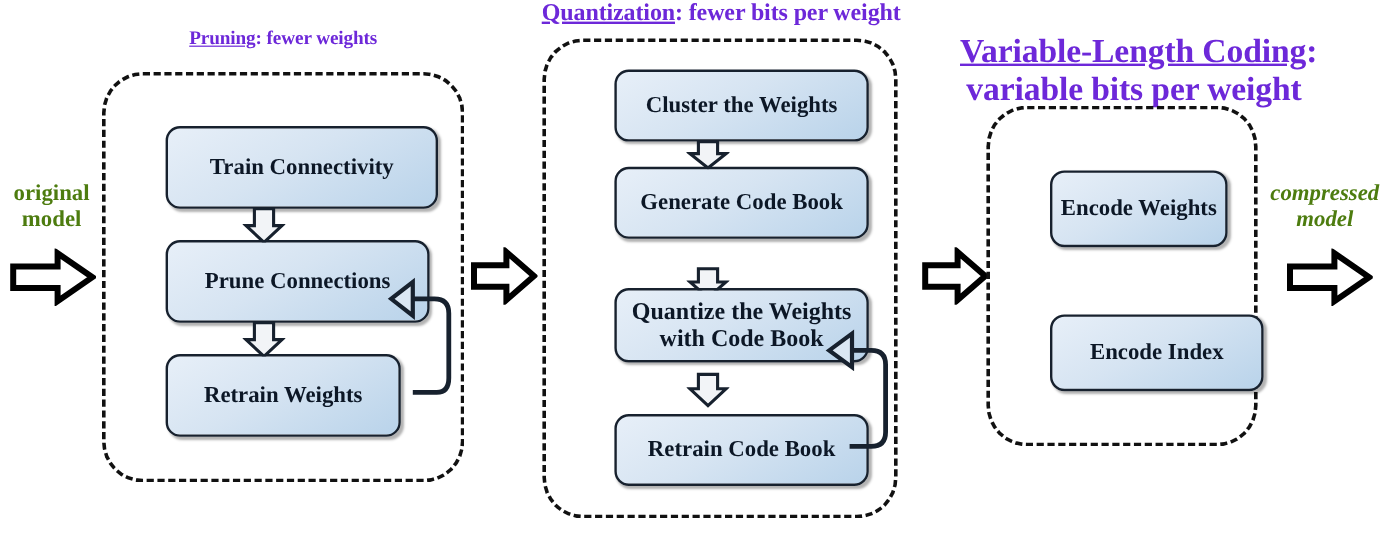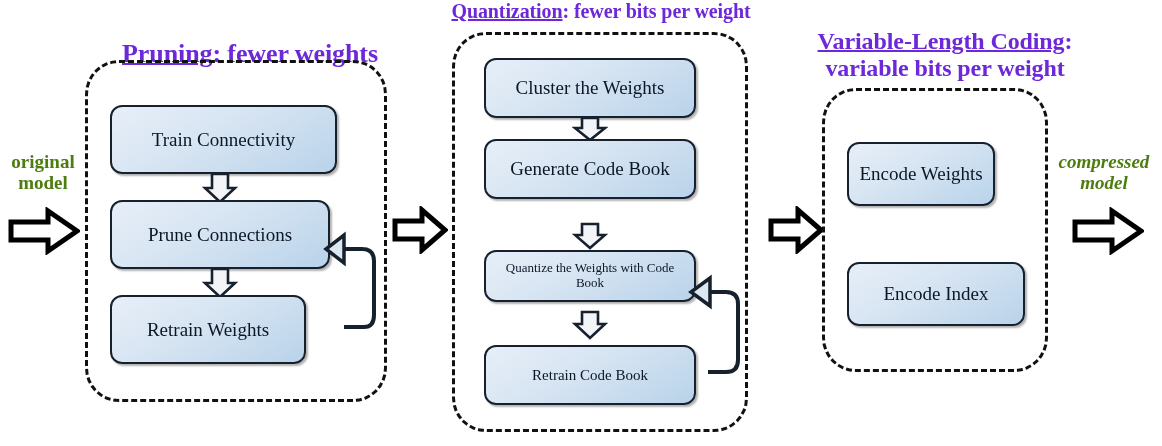--- a/index.html
+++ b/index.html
@@ -44,24 +44,25 @@
     position: absolute;
     box-sizing: border-box;
     border: 2.5px solid #17212e;
     border-radius: 12px;
     background: linear-gradient(150deg, #e7eff8 0%, #d6e4f2 45%, #b9d3ea 100%);
     box-shadow: 2px 2px 2px rgba(0,0,0,0.30);
     display: flex;
     align-items: center;
     justify-content: center;
     text-align: center;
-    font-weight: normal;
+    font-weight: bold;
     color: #0c1726;
     line-height: 1.12;
     padding: 0 6px;
+    margin-left: 28px;
   }
 
   
   .down-arrow {
     position: absolute;
   }
 
   
   .block-arrow { position: absolute; }
 
@@ -85,21 +86,21 @@
 
   <div class="edge-label" style="left:0px; top:152px; width:86px; font-size:19px;">
     <span>original</span><br>
     <span>model</span>
   </div>
 
   <svg class="block-arrow" style="left:8px; top:207px;" width="72" height="48" viewBox="0 0 72 48">
     <path d="M3,15 L40,15 L40,4 L69,24 L40,44 L40,33 L3,33 Z" fill="#ffffff" stroke="#000000" stroke-width="5" stroke-linejoin="miter"></path>
   </svg>
 
-  <div class="caption" style="left:100px; top:24px; width:300px; font-size:26px;margin-top:15px;">
+  <div class="caption" style="left:86px; top:24px; width:300px; font-size:16px;">
     <span class="u">Pruning</span><span>: fewer weights</span>
   </div>
 
   <div class="group-box" style="left:85px; top:60px; width:302px; height:342px;"></div>
 
   <div class="pbox" style="left:110px; top:105px; width:227px; height:69px; font-size:19px;">
     <span>Train Connectivity</span>
   </div>
 
   <svg class="down-arrow" style="left:202px; top:172px;" width="36" height="32" viewBox="0 0 36 32">
@@ -142,42 +143,42 @@
   </svg>
 
   <div class="pbox" style="left:484px; top:139px; width:212px; height:60px; font-size:19px;align-items:center;">
     <span>Generate Code Book</span>
   </div>
 
   <svg class="down-arrow" style="left:572px; top:222px;" width="36" height="28" viewBox="0 0 36 28">
     <path d="M10,2 L26,2 L26,13 L33,13 L18,26 L3,13 L10,13 Z" fill="#f2f4f7" stroke="#17212e" stroke-width="2.6" stroke-linejoin="miter"></path>
   </svg>
 
-  <div class="pbox" style="left:484px; top:250px; width:212px; height:52px; font-size:13px;">
+  <div class="pbox" style="left:484px; top:240px; width:212px; height:62px; font-size:20px;">
     <span>Quantize the Weights with Code Book</span>
   </div>
 
   <svg class="down-arrow" style="left:572px; top:310px;" width="36" height="30" viewBox="0 0 36 30">
     <path d="M10,2 L26,2 L26,14 L33,14 L18,28 L3,14 L10,14 Z" fill="#f2f4f7" stroke="#17212e" stroke-width="2.6" stroke-linejoin="miter"></path>
   </svg>
 
-  <div class="pbox" style="left:484px; top:345px; width:212px; height:60px; font-size:15px;">
+  <div class="pbox" style="left:484px; top:345px; width:212px; height:60px; font-size:19px;">
     <span>Retrain Code Book</span>
   </div>
 
   <svg class="loop" style="left:682px; top:262px;" width="62" height="122" viewBox="0 0 62 122">
     <path d="M26,110 L44,110 Q56,110 56,98 L56,42 Q56,30 44,30 L26,30" fill="none" stroke="#17212e" stroke-width="4" stroke-linecap="butt"></path>
     <path d="M28,16 L28,44 L9,30 Z" fill="#dbe7f3" stroke="#17212e" stroke-width="3.5" stroke-linejoin="miter"></path>
   </svg>
 
   <svg class="block-arrow" style="left:768px; top:206px;" width="56" height="48" viewBox="0 0 56 48">
     <path d="M3,15 L30,15 L30,4 L53,24 L30,44 L30,33 L3,33 Z" fill="#ffffff" stroke="#000000" stroke-width="5" stroke-linejoin="miter"></path>
   </svg>
 
-  <div class="caption" style="left:800px; top:28px; width:290px; font-size:24px;">
+  <div class="caption" style="left:800px; top:28px; width:290px; font-size:28px;">
     <span class="u">Variable-Length Coding</span><span>:</span><br>
     <span>variable bits per weight</span>
   </div>
 
   <div class="group-box" style="left:822px; top:88px; width:226px; height:284px;"></div>
 
   <div class="pbox" style="left:847px; top:142px; width:148px; height:64px; font-size:19px;">
     <span>Encode Weights</span>
   </div>
 

